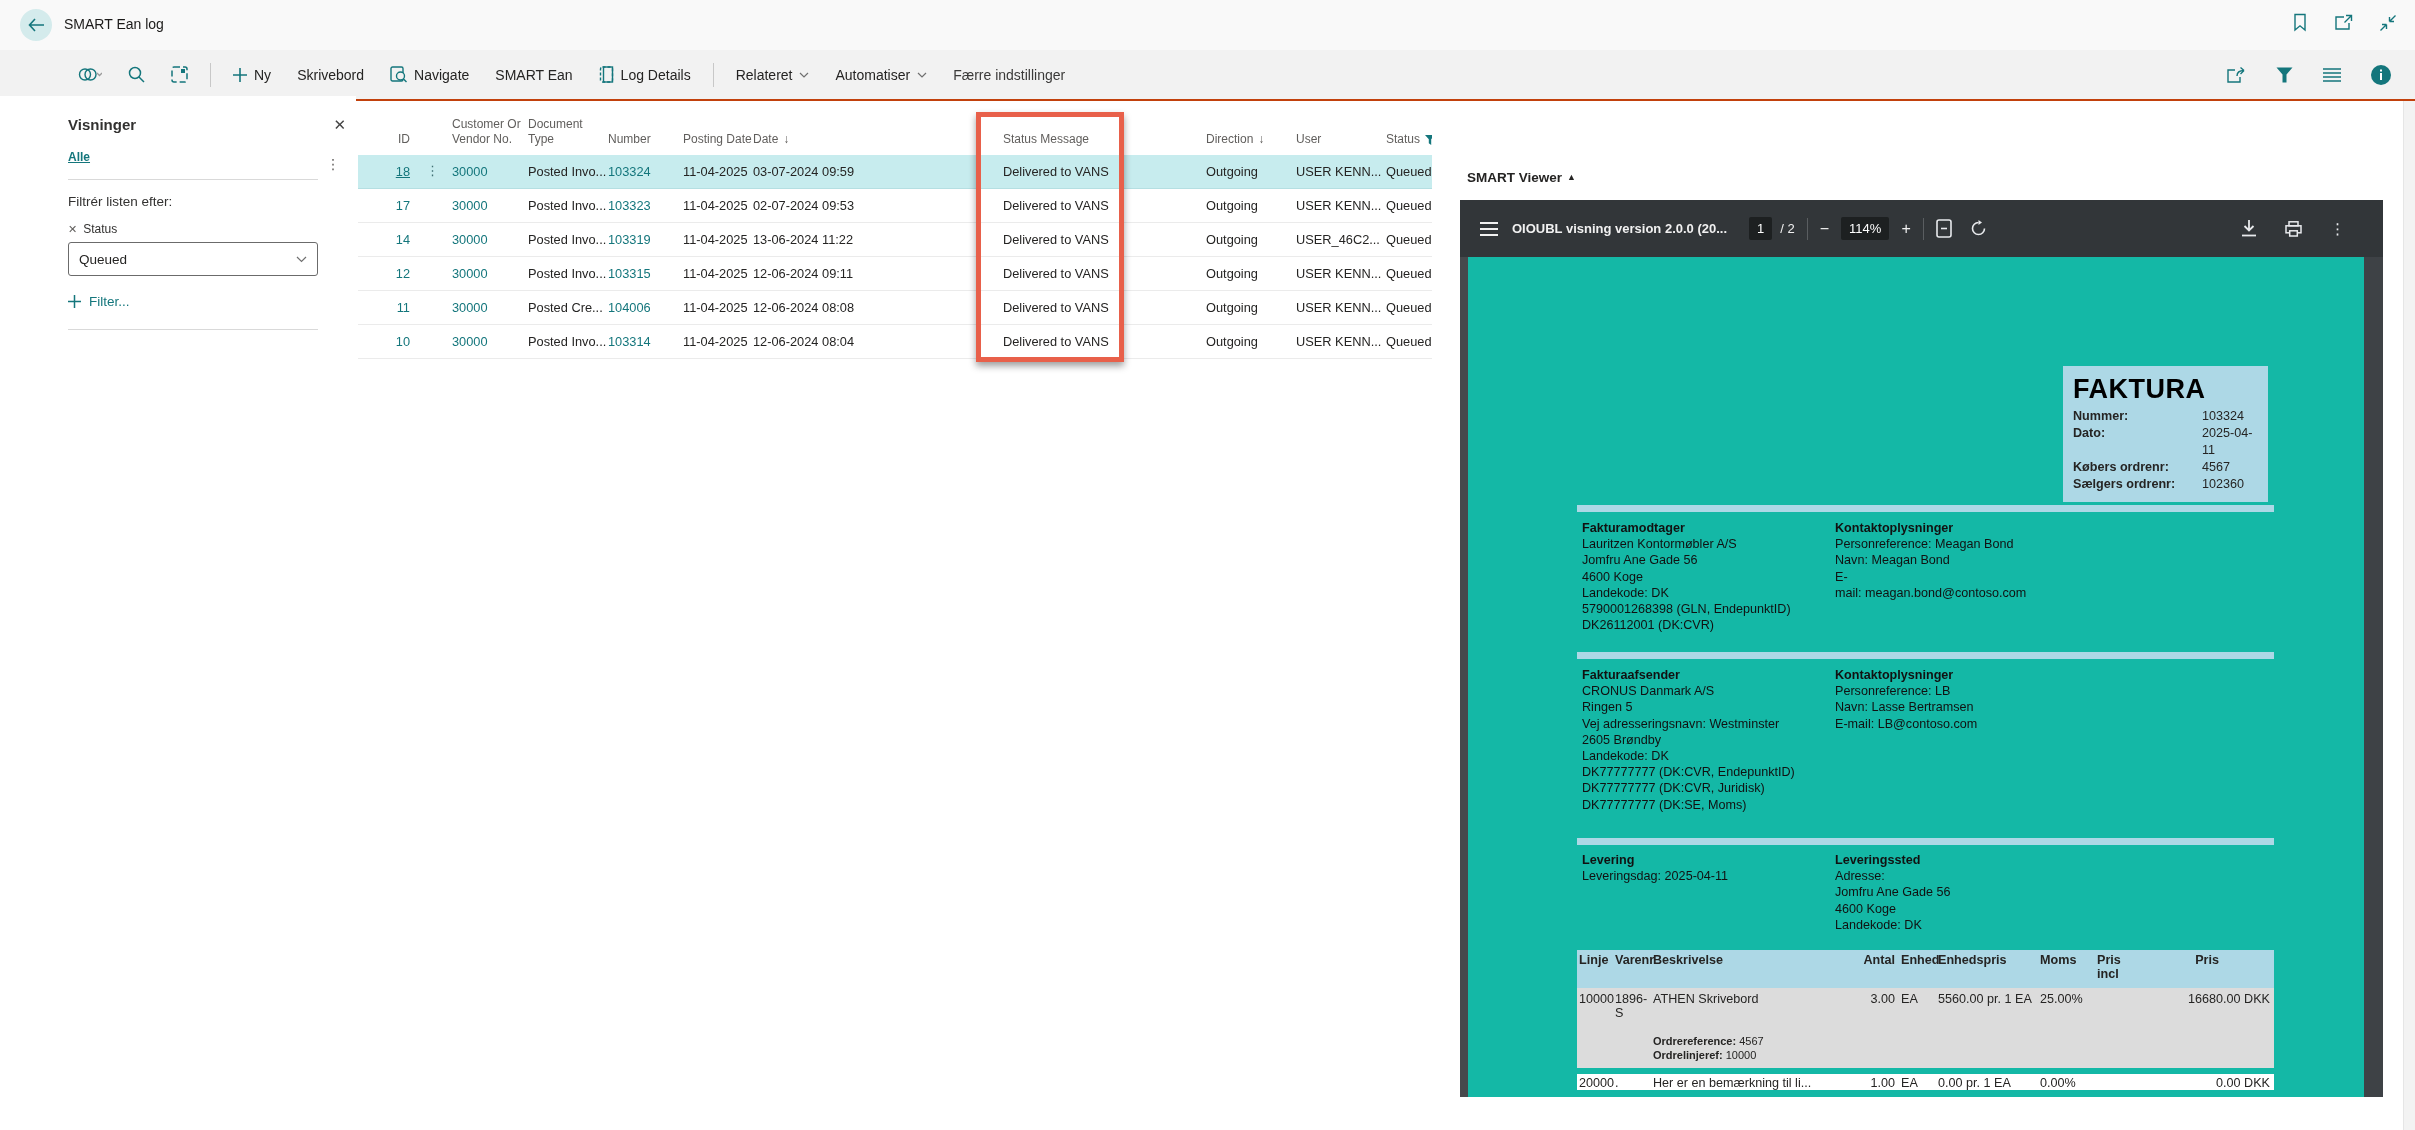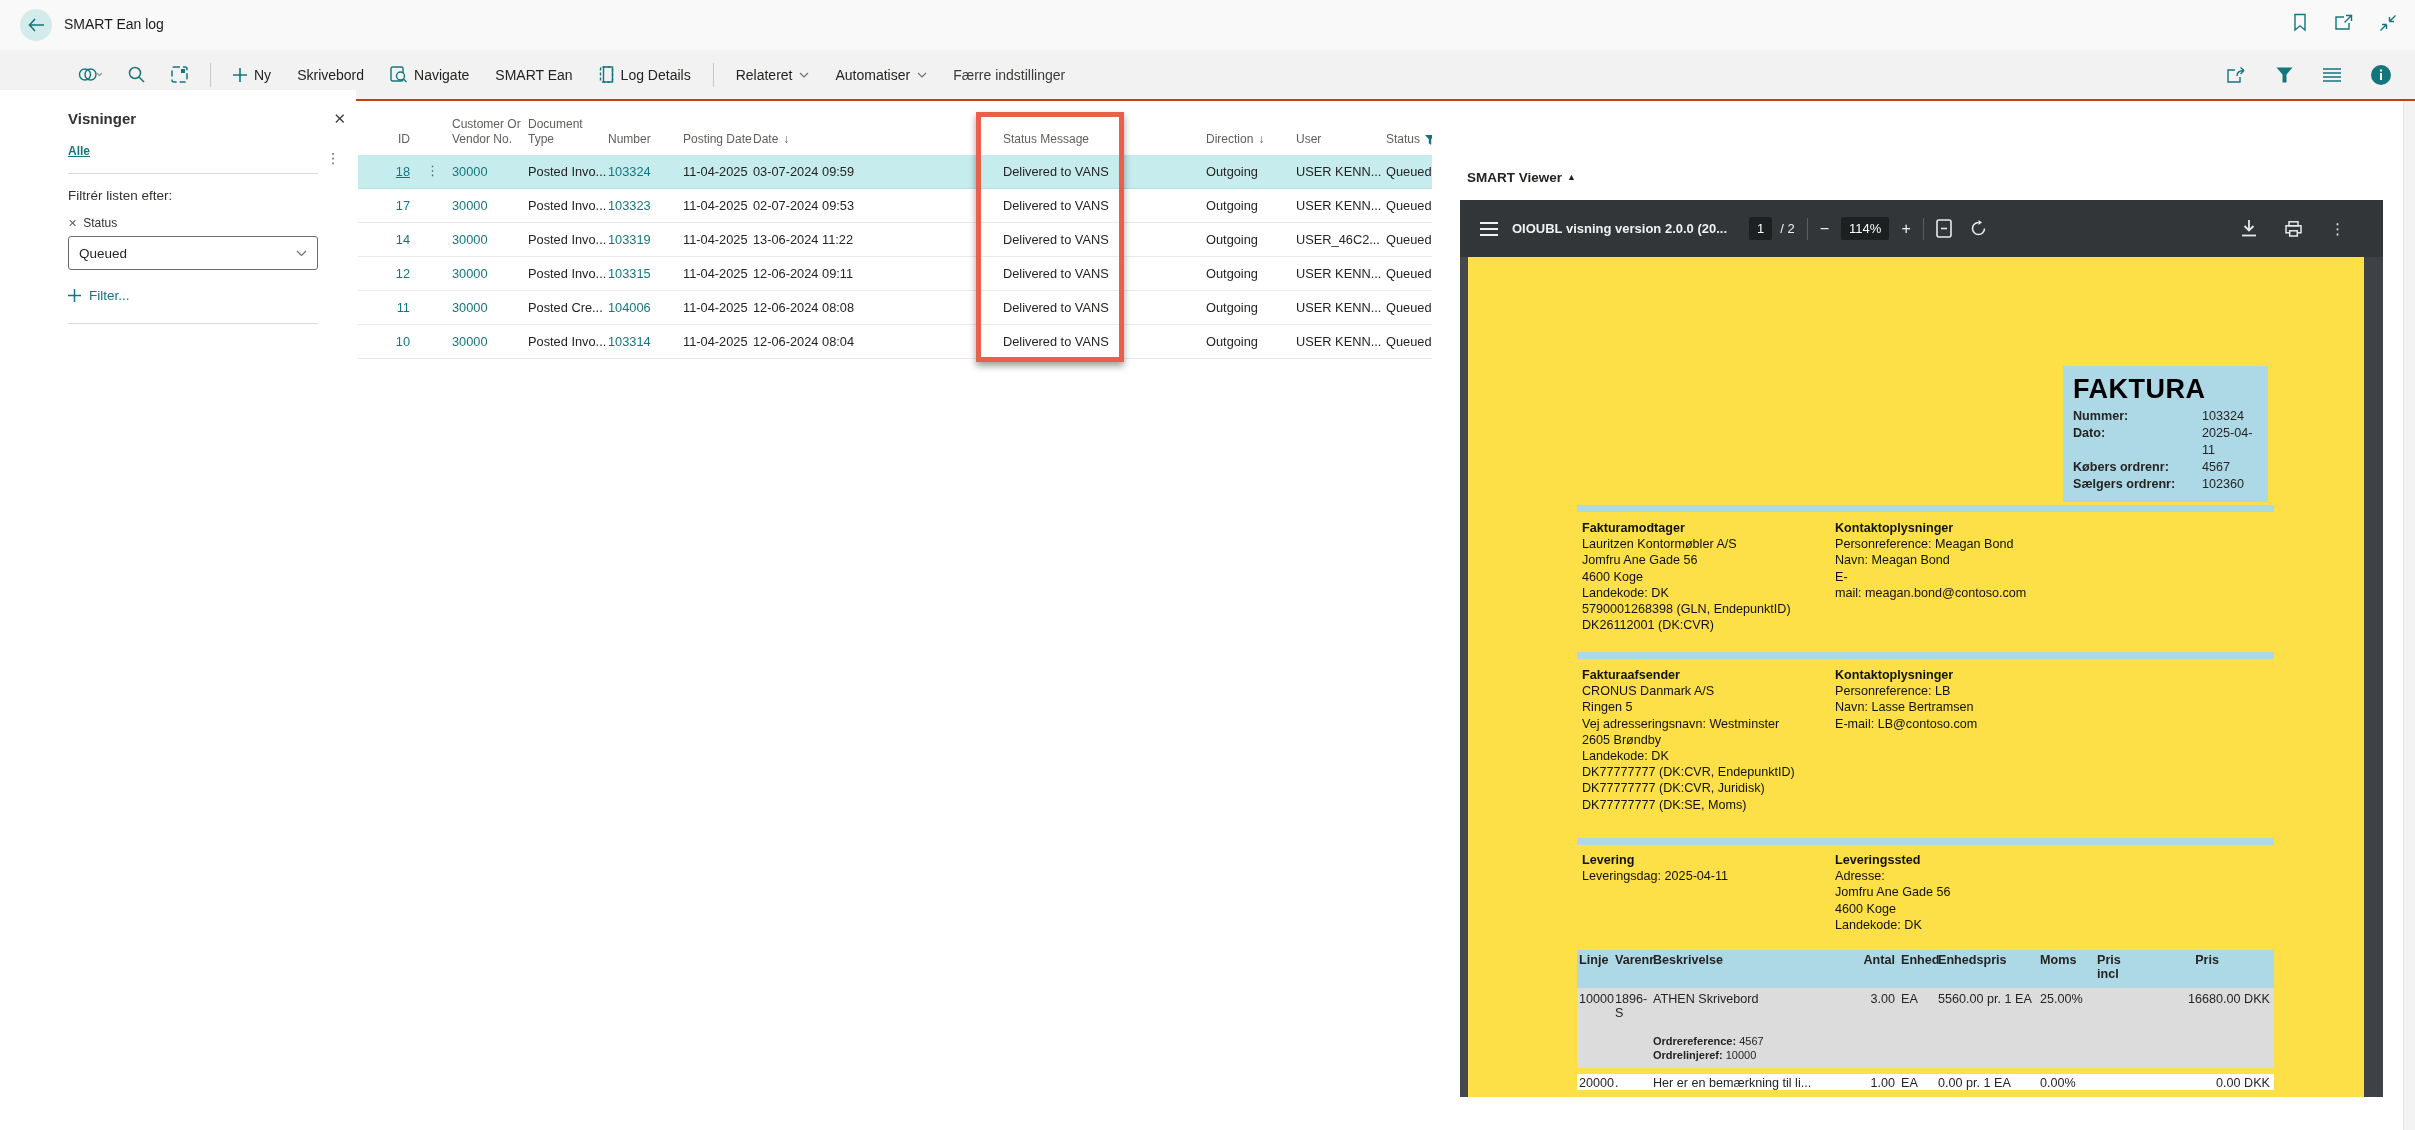--- a/index.html
+++ b/index.html
@@ -15,21 +15,21 @@
 
   
   .ribbon { position:absolute; left:0; top:50px; width:2415px; height:51px; background:#f2f2f2;
             border-bottom:2px solid #c2410c; display:flex; align-items:center;justify-content:flex-end; }
   .ribbon .grp { display:flex; align-items:center; gap:26px; margin-left:78px; }
   .vsep { width:1px; height:24px; background:#c8c8c8; margin:0 22px; }
   .mi { display:flex; align-items:center; gap:7px; font-size:14px; color:#252423; cursor:pointer; white-space:nowrap; }
   .ribbon-right { margin-left:auto; display:flex; gap:30px; align-items:center; margin-right:24px; }
 
   
-  .fpane { position:absolute; left:0; top:90px; width:356px; height:1029px; background:#fff;padding-left:46px; }
+  .fpane { position:absolute; left:0; top:96px; width:356px; height:1029px; background:#fff;padding-left:46px; }
   .fpane-inner { position:absolute; left:68px; top:20px; width:250px; }
   .fp-title { font-size:15px; font-weight:bold; color:#323130; }
   .fp-close { position:absolute; right:-28px; top:0; font-size:15px; color:#444; cursor:pointer; }
   .fp-view { margin-top:17px; font-size:12px; font-weight:bold; color:#14767c;
              text-decoration:underline; cursor:pointer; display:inline-block; }
   .fp-kebab { position:absolute; right:-22px; top:40px; color:#605e5c; font-size:14px; letter-spacing:0; cursor:pointer; }
   .fp-hr { border:none; border-top:1px solid #d9d9d9; margin:14px 0 0 0; }
   .fp-label { margin-top:14px; font-size:13.5px; color:#323130; }
   .fp-chip { margin-top:13px; font-size:12px; color:#323130; display:flex; align-items:center; gap:6px; }
   .fp-chip .x { color:#605e5c; font-size:11px; cursor:pointer; }
@@ -63,21 +63,21 @@
   .pdf { position:absolute; left:1460px; top:200px; width:923px; height:897px; background:#46494c; }
   .pdf-toolbar { position:absolute; left:0; top:0; width:100%; height:57px; background:#323639;
                  display:flex; align-items:center; color:#f1f1f1; font-size:13px; }
   .pt-title { margin-left:14px; white-space:nowrap; font-weight:bold; }
   .pt-box { background:#1d2021; border-radius:2px; padding:4px 8px; color:#fff; }
   .pt-sep { width:1px; height:22px; background:#5a5e61; margin:0 12px; }
   .pt-btn { cursor:pointer; display:flex; align-items:center; justify-content:center; }
   .pt-right { margin-left:auto; display:flex; gap:28px; align-items:center; margin-right:38px; }
   .glyph { font-size:16px; }
 
-  .pdf-page { position:absolute; left:8px; top:57px; width:896px; height:840px; background:#fde047; overflow:hidden; }
+  .pdf-page { position:absolute; left:8px; top:57px; width:896px; height:840px; background:#14b8a6; overflow:hidden; }
   .inv { position:absolute; font-size:12.6px; line-height:16.2px; color:#111; }
   .bold { font-weight:bold; }
   .bluebar { position:absolute; left:109px; width:697px; height:7px; background:#add8e6; }
   .fkbox { position:absolute; left:595px; top:109px; width:205px; background:#add8e6; padding:8px 8px 9px 10px; }
   .fkbox h1 { font-size:27px; line-height:30px; font-weight:bold; color:#000; letter-spacing:.5px; }
   .fkmeta { margin-top:4px; display:grid; grid-template-columns:129px auto; font-size:12.6px; line-height:17px; }
   .twocol { display:grid; grid-template-columns:253px auto; }
   .itable { position:absolute; left:109px; top:693px; width:697px; font-size:12.6px; }
   .itr { display:grid; grid-template-columns:38px 32px 200px 48px 37px 100px 57px 42px auto; }
   .ithead { background:#add8e6; font-weight:bold; min-height:38px; align-items:start; padding-top:3px; }

